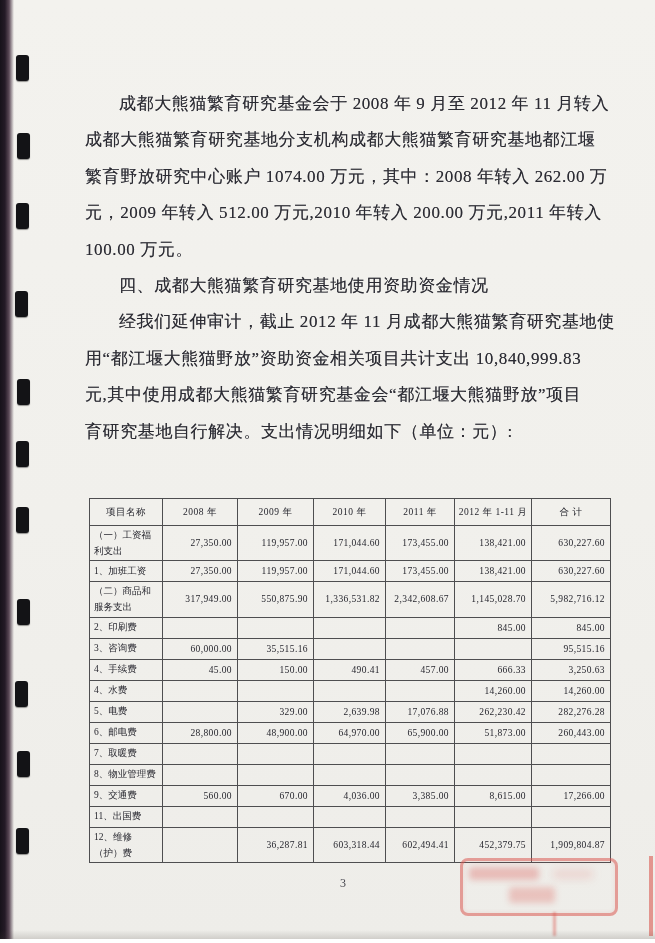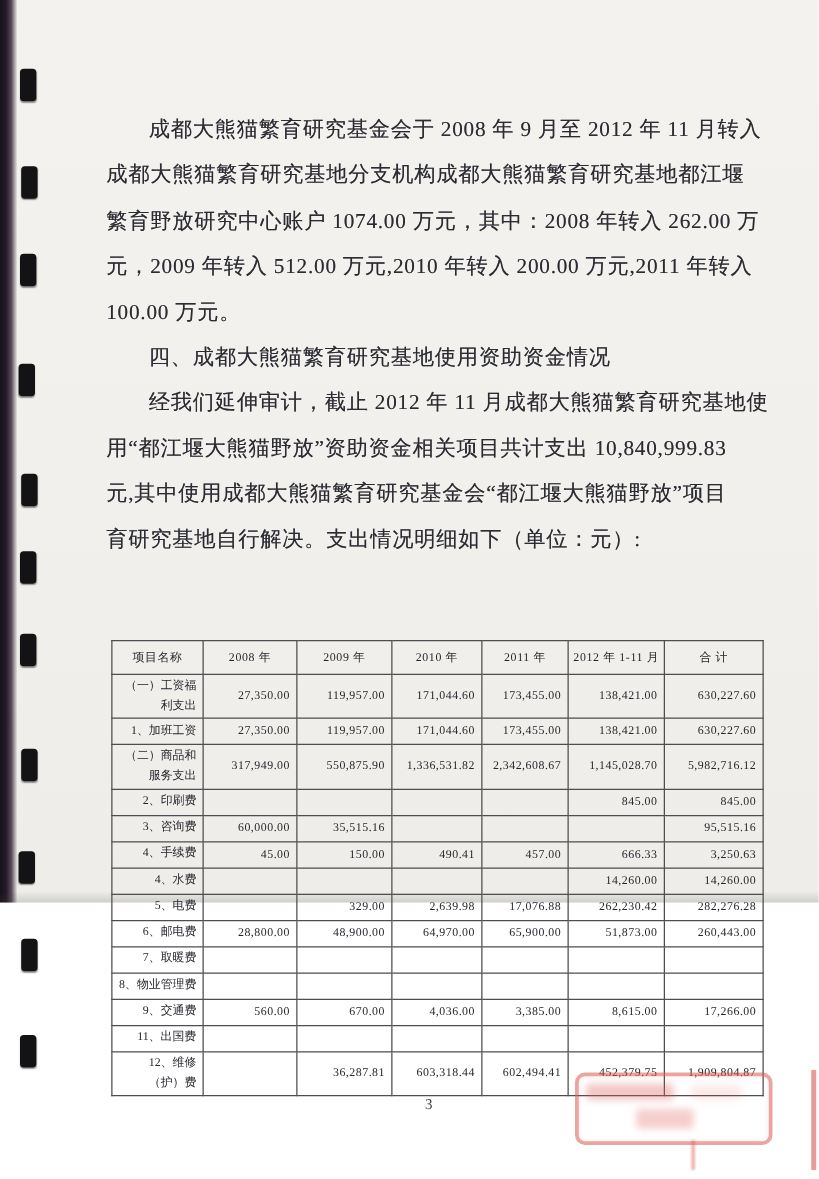--- a/index.html
+++ b/index.html
@@ -3,21 +3,21 @@
 <meta charset="utf-8">
 <style>
   html, body {
     margin: 0; padding: 0;
     width: 655px; height: 943px;
     overflow: hidden;
     font-family: "Liberation Serif", "DejaVu Serif", serif;
   }
   .page {
     position: relative;
-    width: 655px; height: 722px;
+    width: 655px; height: 939px;
     background: linear-gradient(180deg, #f3f2ee 0%, #f1f0ec 55%, #eeede9 100%);
     color: #2c2c34;
   }
   
   .left-edge {
     position: absolute; left: 0; top: 0; bottom: 0; width: 14px;
     background: linear-gradient(90deg, #17121a 0%, #241a26 35%, #5c4a58 65%, rgba(240,239,235,0) 100%);
   }
   .bottom-shadow {
     position: absolute; left: 0; right: 0; bottom: 0; height: 9px;
@@ -34,36 +34,36 @@
   }
   .tline {
     height: 36.4px; line-height: 36.4px;
     font-size: 17px; letter-spacing: 0.6px;
     white-space: nowrap; color: #2b2b33;
     text-shadow: 0 0 0.4px rgba(43,43,51,0.55);
   }
   .tline.indent { padding-left: 34px; }
   
   .exp-table {
-    position: absolute; left: 89px; top: 512px; width: 521px;
+    position: absolute; left: 89px; top: 498px; width: 521px;
     border-collapse: collapse; table-layout: fixed;
     font-size: 9.5px; color: #26262e;
   }
   .exp-table th, .exp-table td {
     border: 1px solid #4e4e50;
     padding: 1px 5px 1px 4px;
     vertical-align: middle;
     font-weight: normal;
   }
   .exp-table th {
     height: 24px; text-align: center; white-space: nowrap;
     font-size: 9.5px; letter-spacing: 0.5px; padding: 1px 0;
   }
   .exp-table td { height: 18px; }
-  .exp-table td.lbl { text-align: right; line-height: 1.7; }
+  .exp-table td.lbl { text-align: left; line-height: 1.7; }
   .exp-table td.val { text-align: right; white-space: nowrap; letter-spacing: 0.4px; }
   .exp-table { border: 1px solid #3e3e40; }
   
   .page-number {
     position: absolute; left: 340px; top: 876px;
     font-size: 12px; color: #44444c;
   }
   
   .stamp {
     position: absolute; left: 460px; top: 858px; width: 152px; height: 52px;

